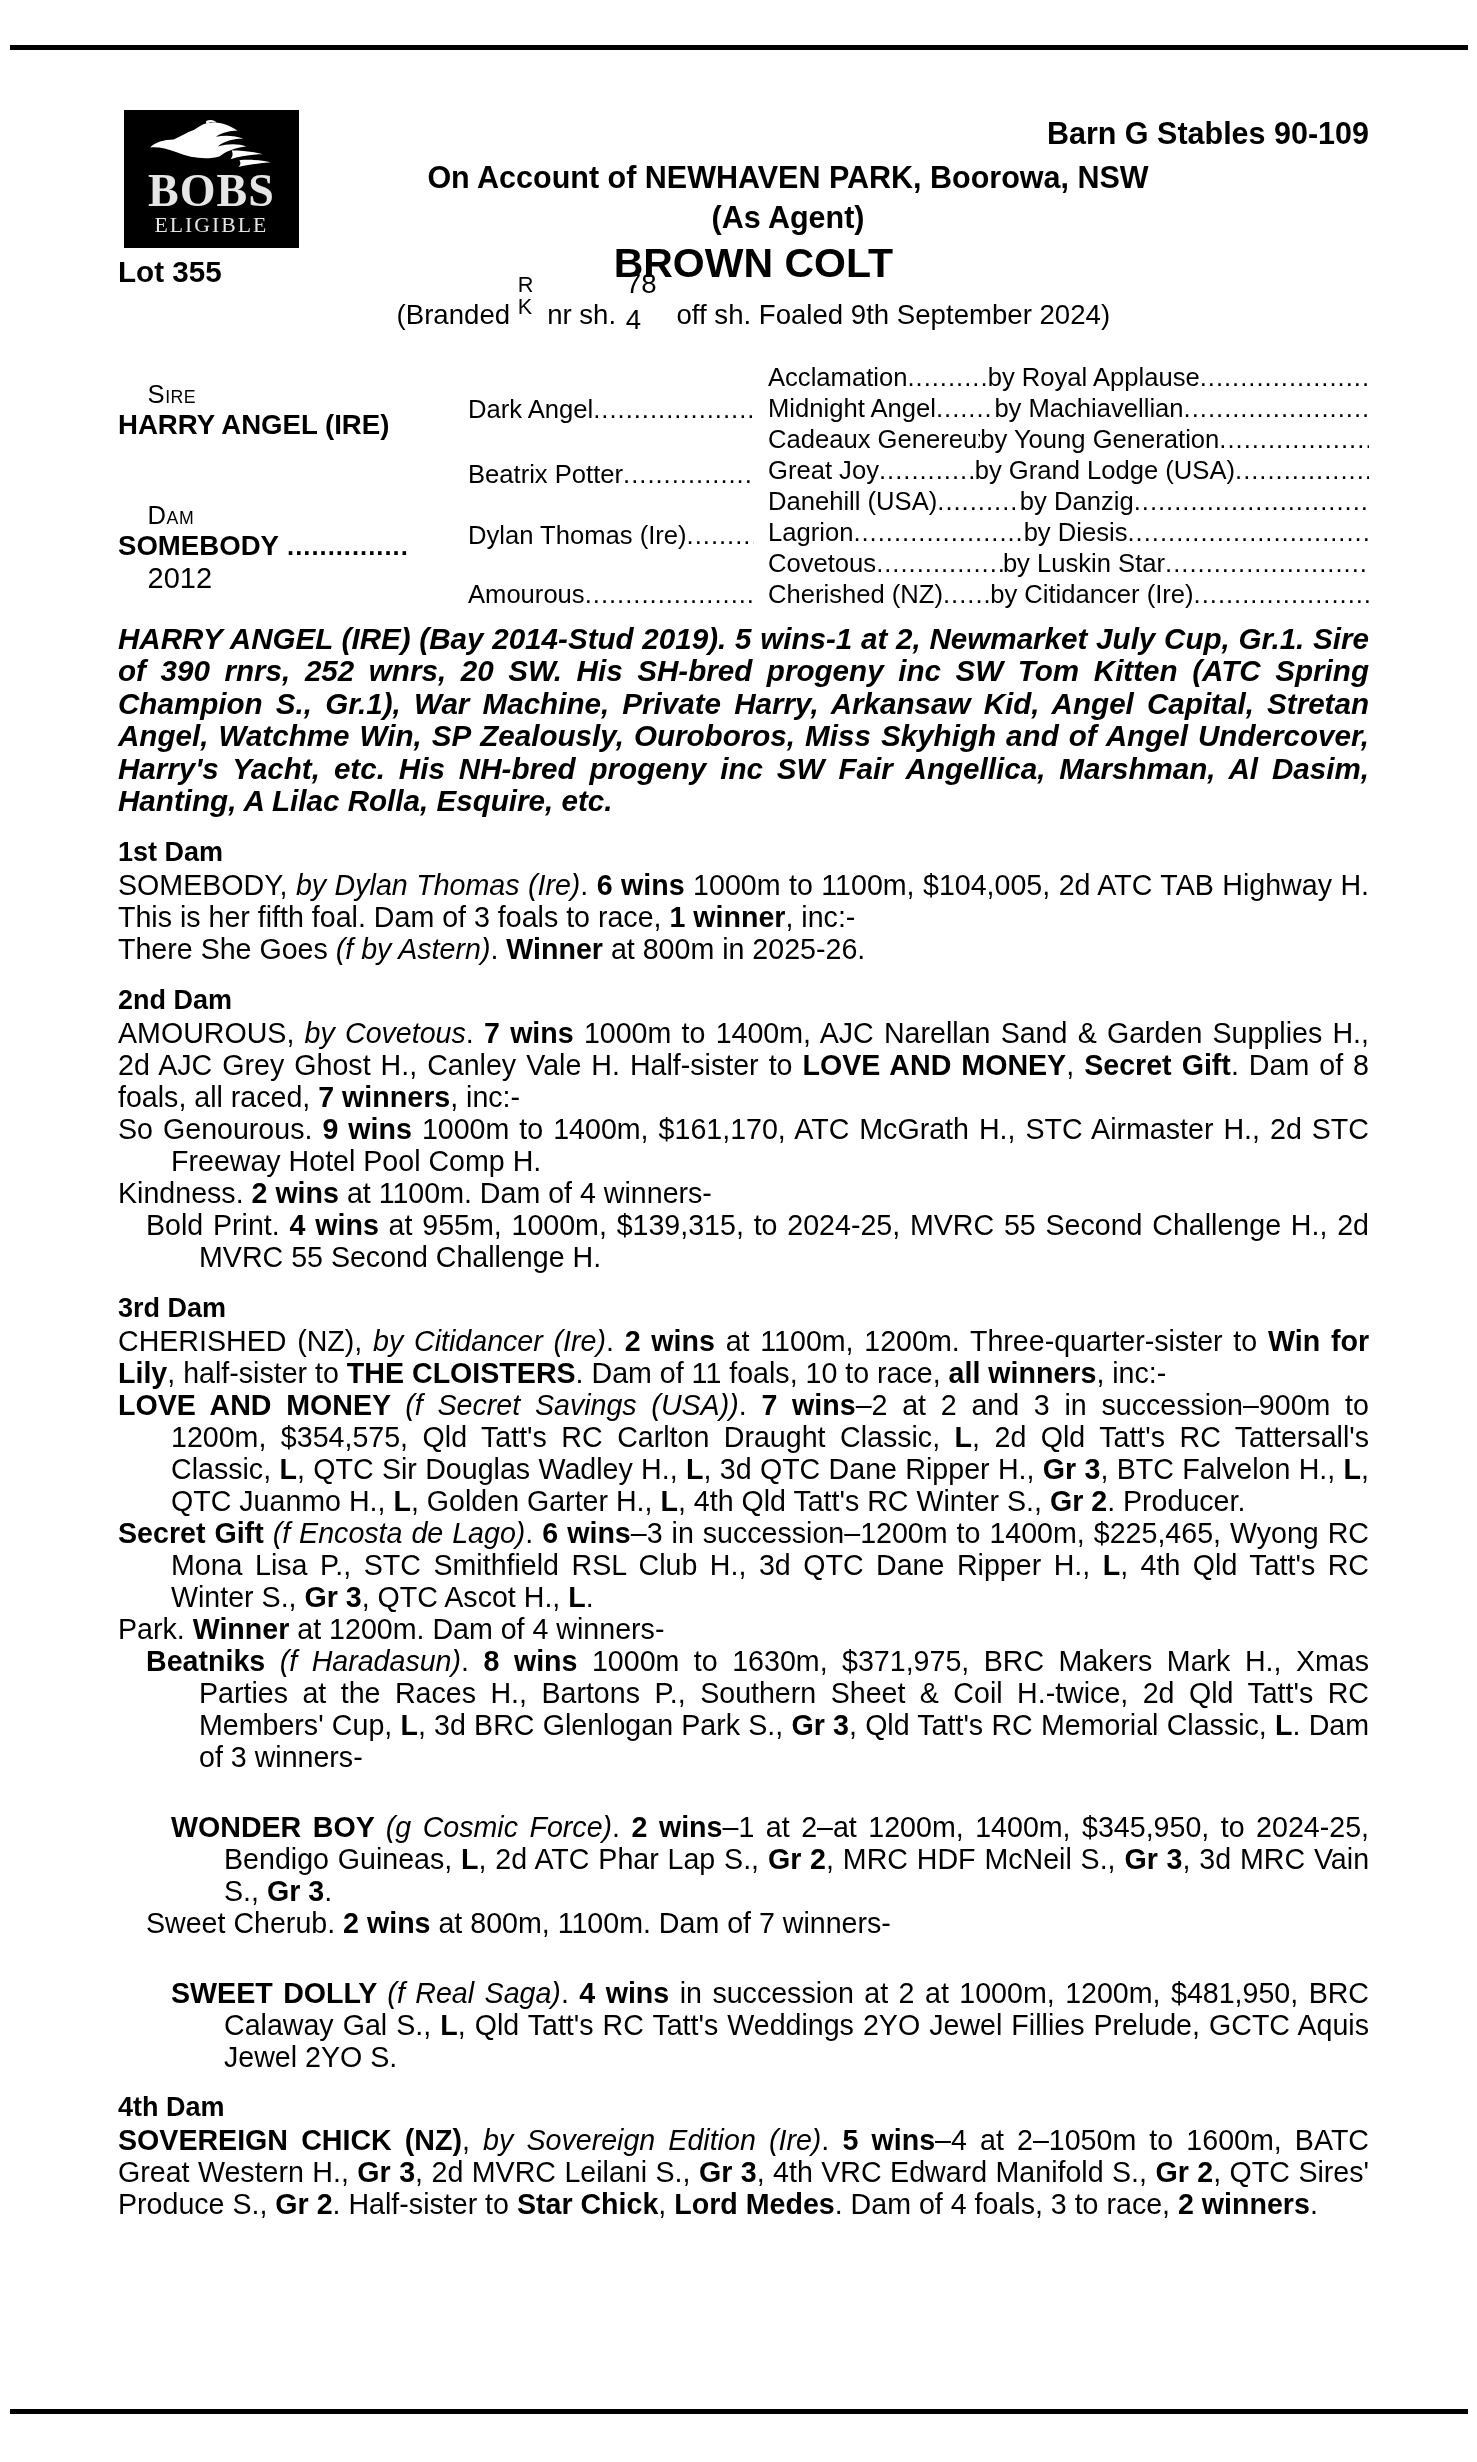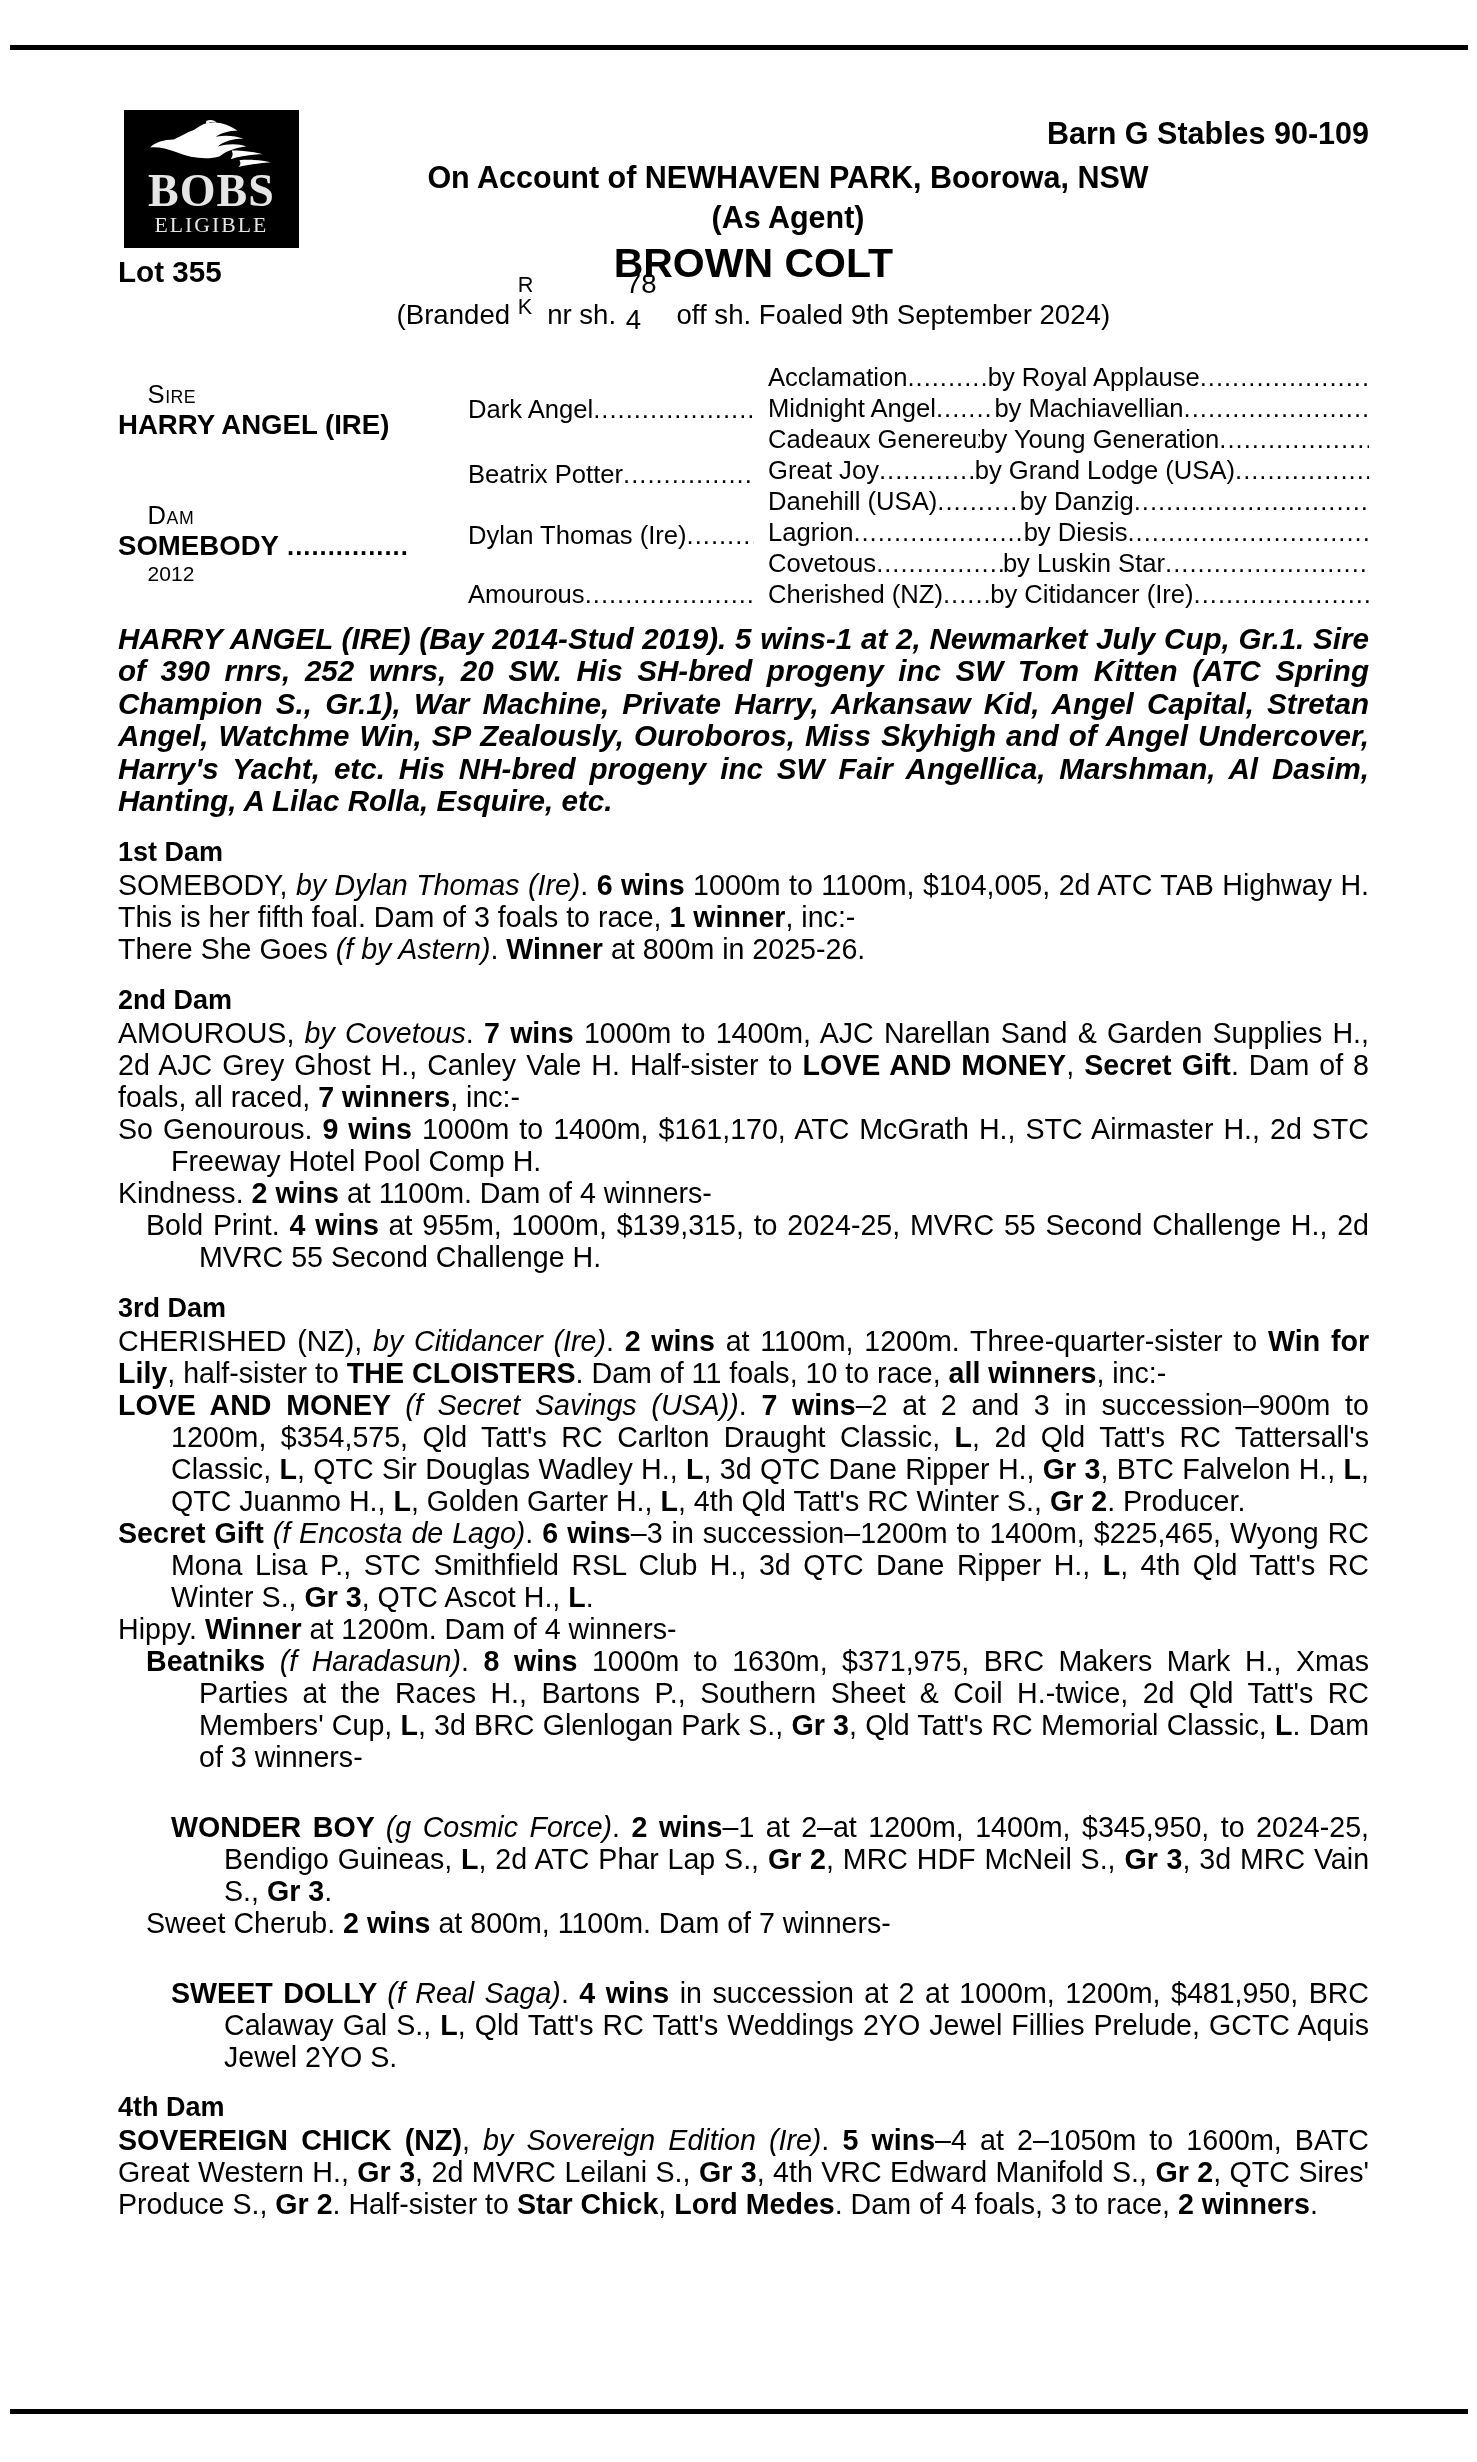--- a/index.html
+++ b/index.html
@@ -195,21 +195,21 @@
     font-weight: bold;
     font-size: 27.6px;
     white-space: nowrap;
   }
   .ped-dam-name {
     font-weight: bold;
     font-size: 27.6px;
     white-space: nowrap;
   }
   .ped-dam-year {
-    font-size: 21px;
+    font-size: 29px;
     padding-left: 29.6px;
   }
   .sire-group { position: absolute; left: 0; top: 17.7px; }
   .dam-group  { position: absolute; left: 0; top: 138px; }
   .dotfill {
     font-size: 25.6px;
     letter-spacing: 1px;
   }
 
   .ped-mid {
@@ -459,21 +459,21 @@
         <div class="blk h1"><span>There She Goes </span><i>(f by Astern)</i><span>. </span><b>Winner</b><span> at 800m in 2025-26.</span></div>
         <div class="dam-head">2nd Dam</div>
         <div class="blk i0"><span>AMOUROUS, </span><i>by Covetous</i><span>. </span><b>7 wins</b><span> 1000m to 1400m, AJC Narellan Sand &amp; Garden Supplies H., 2d AJC Grey Ghost H., Canley Vale H. Half-sister to </span><b>LOVE AND MONEY</b><span>, </span><b>Secret Gift</b><span>. Dam of 8 foals, all raced, </span><b>7 winners</b><span>, inc:-</span></div>
         <div class="blk h1"><span>So Genourous. </span><b>9 wins</b><span> 1000m to 1400m, $161,170, ATC McGrath H., STC Airmaster H., 2d STC Freeway Hotel Pool Comp H.</span></div>
         <div class="blk h1"><span>Kindness. </span><b>2 wins</b><span> at 1100m. Dam of 4 winners-</span></div>
         <div class="blk h2"><span>Bold Print. </span><b>4 wins</b><span> at 955m, 1000m, $139,315, to 2024-25, MVRC 55 Second Challenge H., 2d MVRC 55 Second Challenge H.</span></div>
         <div class="dam-head">3rd Dam</div>
         <div class="blk i0"><span>CHERISHED (NZ), </span><i>by Citidancer (Ire)</i><span>. </span><b>2 wins</b><span> at 1100m, 1200m. Three-quarter-sister to </span><b>Win for Lily</b><span>, half-sister to </span><b>THE CLOISTERS</b><span>. Dam of 11 foals, 10 to race, </span><b>all winners</b><span>, inc:-</span></div>
         <div class="blk h1"><b>LOVE AND MONEY </b><i>(f Secret Savings (USA))</i><span>. </span><b>7 wins</b><span>–2 at 2 and 3 in succession–900m to 1200m, $354,575, Qld Tatt's RC Carlton Draught Classic, </span><b>L</b><span>, 2d Qld Tatt's RC Tattersall's Classic, </span><b>L</b><span>, QTC Sir Douglas Wadley H., </span><b>L</b><span>, 3d QTC Dane Ripper H., </span><b>Gr 3</b><span>, BTC Falvelon H., </span><b>L</b><span>, QTC Juanmo H., </span><b>L</b><span>, Golden Garter H., </span><b>L</b><span>, 4th Qld Tatt's RC Winter S., </span><b>Gr 2</b><span>. Producer.</span></div>
         <div class="blk h1"><b>Secret Gift </b><i>(f Encosta de Lago)</i><span>. </span><b>6 wins</b><span>–3 in succession–1200m to 1400m, $225,465, Wyong RC Mona Lisa P., STC Smithfield RSL Club H., 3d QTC Dane Ripper H., </span><b>L</b><span>, 4th Qld Tatt's RC Winter S., </span><b>Gr 3</b><span>, QTC Ascot H., </span><b>L</b><span>.</span></div>
-        <div class="blk h1"><span>Hippy. </span><b>Winner</b><span> at 1200m. Dam of 4 winners-</span></div>
+        <div class="blk h1"><span>Park. </span><b>Winner</b><span> at 1200m. Dam of 4 winners-</span></div>
         <div class="blk h2"><b>Beatniks </b><i>(f Haradasun)</i><span>. </span><b>8 wins</b><span> 1000m to 1630m, $371,975, BRC Makers Mark H., Xmas Parties at the Races H., Bartons P., Southern Sheet &amp; Coil H.-twice, 2d Qld Tatt's RC Members' Cup, </span><b>L</b><span>, 3d BRC Glenlogan Park S., </span><b>Gr 3</b><span>, Qld Tatt's RC Memorial Classic, </span><b>L</b><span>. Dam of 3 winners-</span></div>
         <div class="blk h3"><b>WONDER BOY </b><i>(g Cosmic Force)</i><span>. </span><b>2 wins</b><span>–1 at 2–at 1200m, 1400m, $345,950, to 2024-25, Bendigo Guineas, </span><b>L</b><span>, 2d ATC Phar Lap S., </span><b>Gr 2</b><span>, MRC HDF McNeil S., </span><b>Gr 3</b><span>, 3d MRC Vain S., </span><b>Gr 3</b><span>.</span></div>
         <div class="blk h2"><span>Sweet Cherub. </span><b>2 wins</b><span> at 800m, 1100m. Dam of 7 winners-</span></div>
         <div class="blk h3"><b>SWEET DOLLY </b><i>(f Real Saga)</i><span>. </span><b>4 wins</b><span> in succession at 2 at 1000m, 1200m, $481,950, BRC Calaway Gal S., </span><b>L</b><span>, Qld Tatt's RC Tatt's Weddings 2YO Jewel Fillies Prelude, GCTC Aquis Jewel 2YO S.</span></div>
         <div class="dam-head">4th Dam</div>
         <div class="blk i0"><b>SOVEREIGN CHICK (NZ)</b><span>, </span><i>by Sovereign Edition (Ire)</i><span>. </span><b>5 wins</b><span>–4 at 2–1050m to 1600m, BATC Great Western H., </span><b>Gr 3</b><span>, 2d MVRC Leilani S., </span><b>Gr 3</b><span>, 4th VRC Edward Manifold S., </span><b>Gr 2</b><span>, QTC Sires' Produce S., </span><b>Gr 2</b><span>. Half-sister to </span><b>Star Chick</b><span>, </span><b>Lord Medes</b><span>. Dam of 4 foals, 3 to race, </span><b>2 winners</b><span>.</span></div>
       </div>
 
   </div>
 </div>

